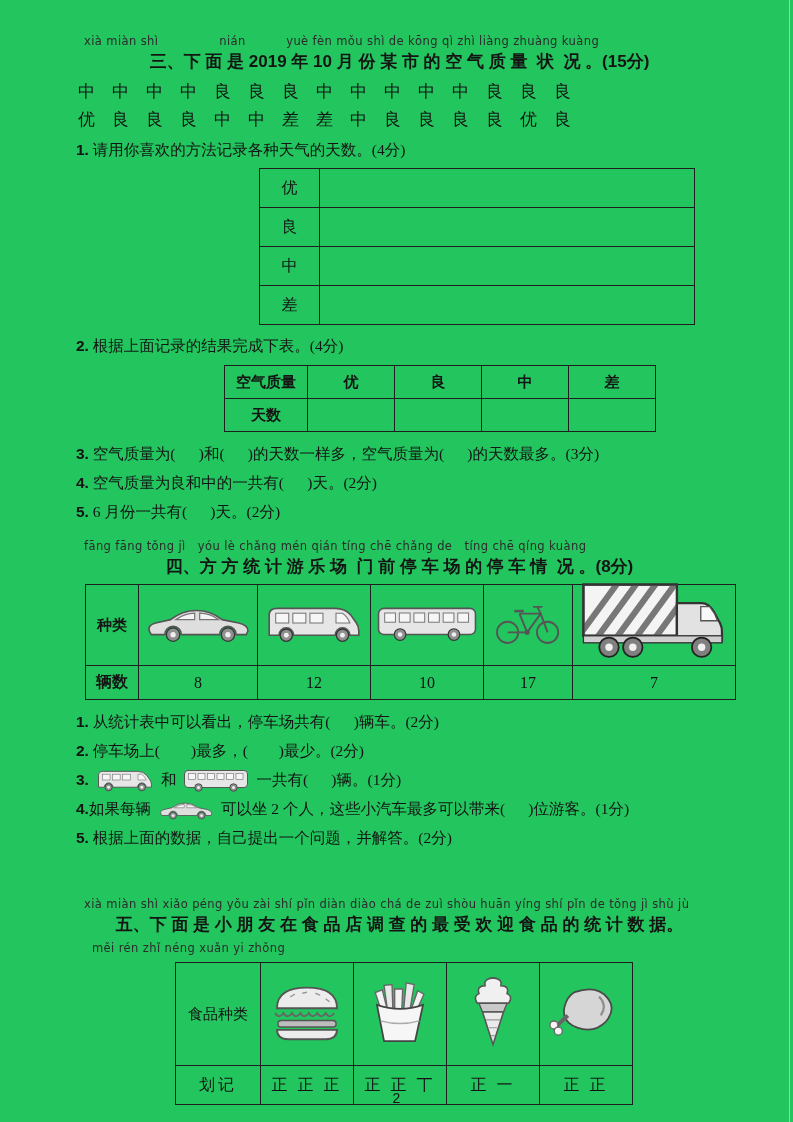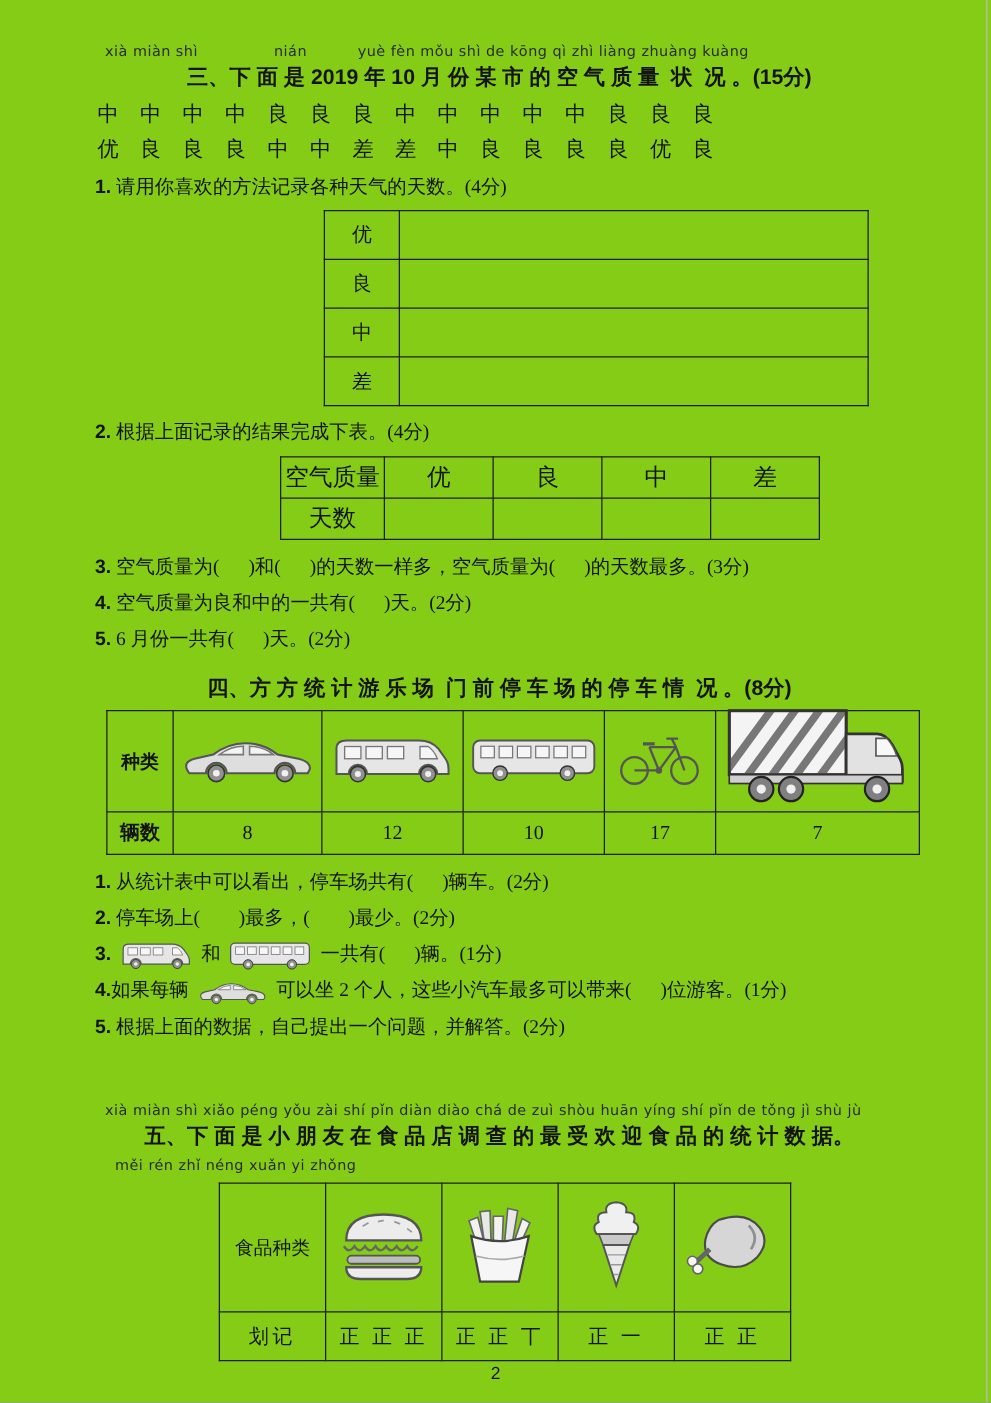--- a/index.html
+++ b/index.html
@@ -1,16 +1,16 @@
 <!DOCTYPE html>
 <html><head>
 <meta charset="utf-8">
 <style>
   html,body{margin:0;padding:0;background:#9a9a9a;}
-  .page{position:relative;width:793px;height:1122px;background:#84cc16;color:#141414;
+  .page{position:relative;width:793px;height:1122px;background:#22c55e;color:#141414;
         font-family:"Liberation Serif","DejaVu Serif",serif;overflow:hidden;}
   .content{padding:34px 56px 0 62px;}
   .scan-edge{position:absolute;top:0;right:3px;width:1px;height:100%;background:#bcbcbc;}
 
   .pinyin{font-family:"DejaVu Sans",sans-serif;font-size:11.5px;color:#2b2b2b;
           white-space:pre;letter-spacing:.4px;margin-left:22px;line-height:15px;}
   .sec-title{font-family:"Liberation Sans","DejaVu Sans",sans-serif;font-size:17px;font-weight:700;
              white-space:pre;margin:1px 0 4px 0;line-height:24px;text-align:center;}
   .data-line{font-family:"Liberation Sans","DejaVu Sans",sans-serif;font-size:17px;
              letter-spacing:17px;margin-left:16px;line-height:28px;white-space:pre;}
@@ -21,21 +21,21 @@
   .q-flex svg{margin:0 7px;flex:0 0 auto;}
 
   table{border-collapse:collapse;}
   td{border:1.5px solid #1e1e1e;text-align:center;}
 
   .tally-table{margin:5px 0 8px 197px;}
   .tally-table .lbl{width:57px;height:36px;font-size:16px;}
   .tally-table .blank{width:372px;}
 
   .result-table{margin:6px 0 9px 162px;}
-  .result-table td{height:30px;font-size:19px;}
+  .result-table td{height:30px;font-size:15px;font-weight:bold;}
   .result-table .c0{width:80px;}
   .result-table .c{width:84px;}
 
   .vehicle-table{margin:5px 0 9px 23px;}
   .vehicle-table .hdr{width:50px;font-size:15px;font-weight:bold;}
   .vehicle-table .img-row td{height:78px;vertical-align:middle;}
   .vehicle-table .cnt-row td{height:31px;font-size:16px;}
   .vt-c1{width:116px}.vt-c2{width:110px}.vt-c3{width:110px}.vt-c4{width:86px}.vt-c5{width:160px}
   .veh-car{width:108px;height:40px}.veh-van{width:98px;height:44px}.veh-bus{width:102px;height:40px}
   .veh-bike{width:68px;height:46px}
@@ -213,20 +213,21 @@
         </tr>
       </tbody>
         </table>
 
       <div class="question"><span class="qnum">3.</span><span> 空气质量为(      )和(      )的天数一样多，空气质量为(      )的天数最多。(3分)</span></div>
       <div class="question"><span class="qnum">4.</span><span> 空气质量为良和中的一共有(      )天。(2分)</span></div>
       <div class="question"><span class="qnum">5.</span><span> 6 月份一共有(      )天。(2分)</span></div>
     </section>
 
     <section class="sec4">
+      <div class="pinyin">fāng fāng tǒng jì   yóu lè chǎng mén qián tíng chē chǎng de   tíng chē qíng kuàng</div>
       <div class="sec-title">四、方 方 统 计 游 乐 场  门 前 停 车 场 的 停 车 情  况 。(8分)</div>
 
       <table class="vehicle-table">
         <tbody>
             <tr class="img-row">
           <td class="hdr">种类</td>
           <td class="vt-c1"><svg class="veh-car">
                   <use href="#sym-car"></use>
                 </svg></td>
           <td class="vt-c2"><svg class="veh-van">

